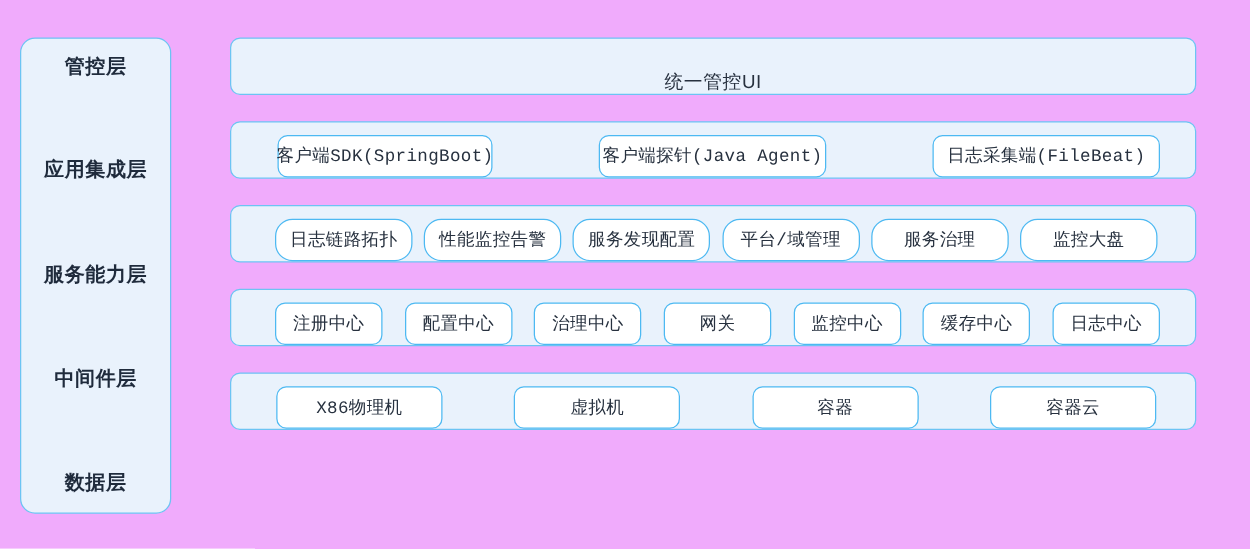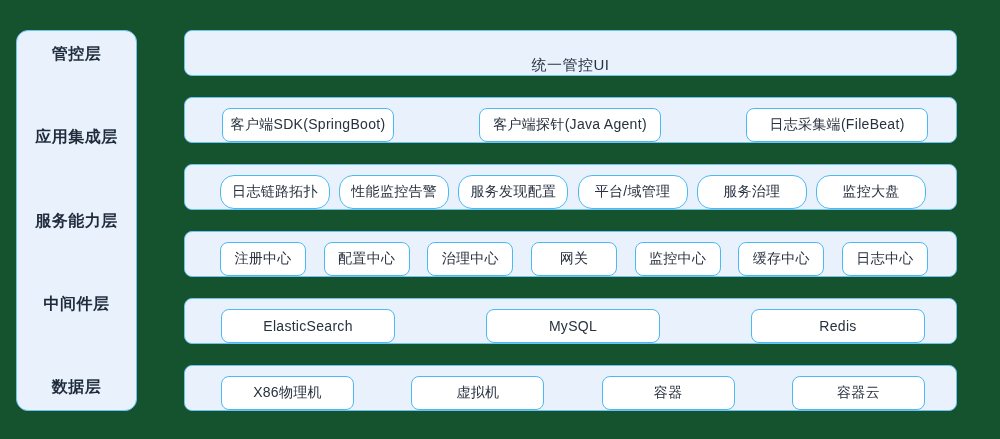--- a/index.html
+++ b/index.html
@@ -5,21 +5,21 @@
   html, body {
     margin: 0;
     padding: 0;
     background: #ffffff;
     font-family: "Liberation Sans", "DejaVu Sans", sans-serif;
   }
   .stage {
     position: relative;
     width: 1000px;
     height: 439px;
-    background: #14532d;
+    background: #f0abfc;
     overflow: hidden;
   }
   .sidebar {
     position: absolute;
     left: 16px;
     top: 30px;
     width: 121px;
     height: 381px;
     box-sizing: border-box;
     background: var(--container-fill, #e9f2fc);
@@ -75,20 +75,21 @@
     background: var(--chip-fill, #ffffff);
     border: 1.5px solid var(--chip-border, #4db9f2);
     border-radius: 8px;
     display: flex;
     align-items: center;
     justify-content: center;
     font-size: 14px;
     color: var(--chip-text, #27313f);
     letter-spacing: 0.3px;
     white-space: nowrap;
+    font-family: Liberation Mono, monospace;
   }
   .w172 { width: 172px; }
   .w182 { width: 182px; }
   .w110 { width: 110px; border-radius: 14px; }
   .w86  { width: 86px; }
   .w174 { width: 174px; }
   .w133 { width: 133px; }
 </style>
 </head>
 <body>
@@ -127,25 +128,20 @@
     <section class="row row-spread pad-r4">
       <div class="chip w86">注册中心</div>
       <div class="chip w86">配置中心</div>
       <div class="chip w86">治理中心</div>
       <div class="chip w86">网关</div>
       <div class="chip w86">监控中心</div>
       <div class="chip w86">缓存中心</div>
       <div class="chip w86">日志中心</div>
     </section>
 
-    <section class="row row-spread pad-r5">
-      <div class="chip w174">ElasticSearch</div>
-      <div class="chip w174">MySQL</div>
-      <div class="chip w174">Redis</div>
-    </section>
 
     <section class="row row-spread pad-r6">
       <div class="chip w133">X86物理机</div>
       <div class="chip w133">虚拟机</div>
       <div class="chip w133">容器</div>
       <div class="chip w133">容器云</div>
     </section>
 
   </main>
 </div>

